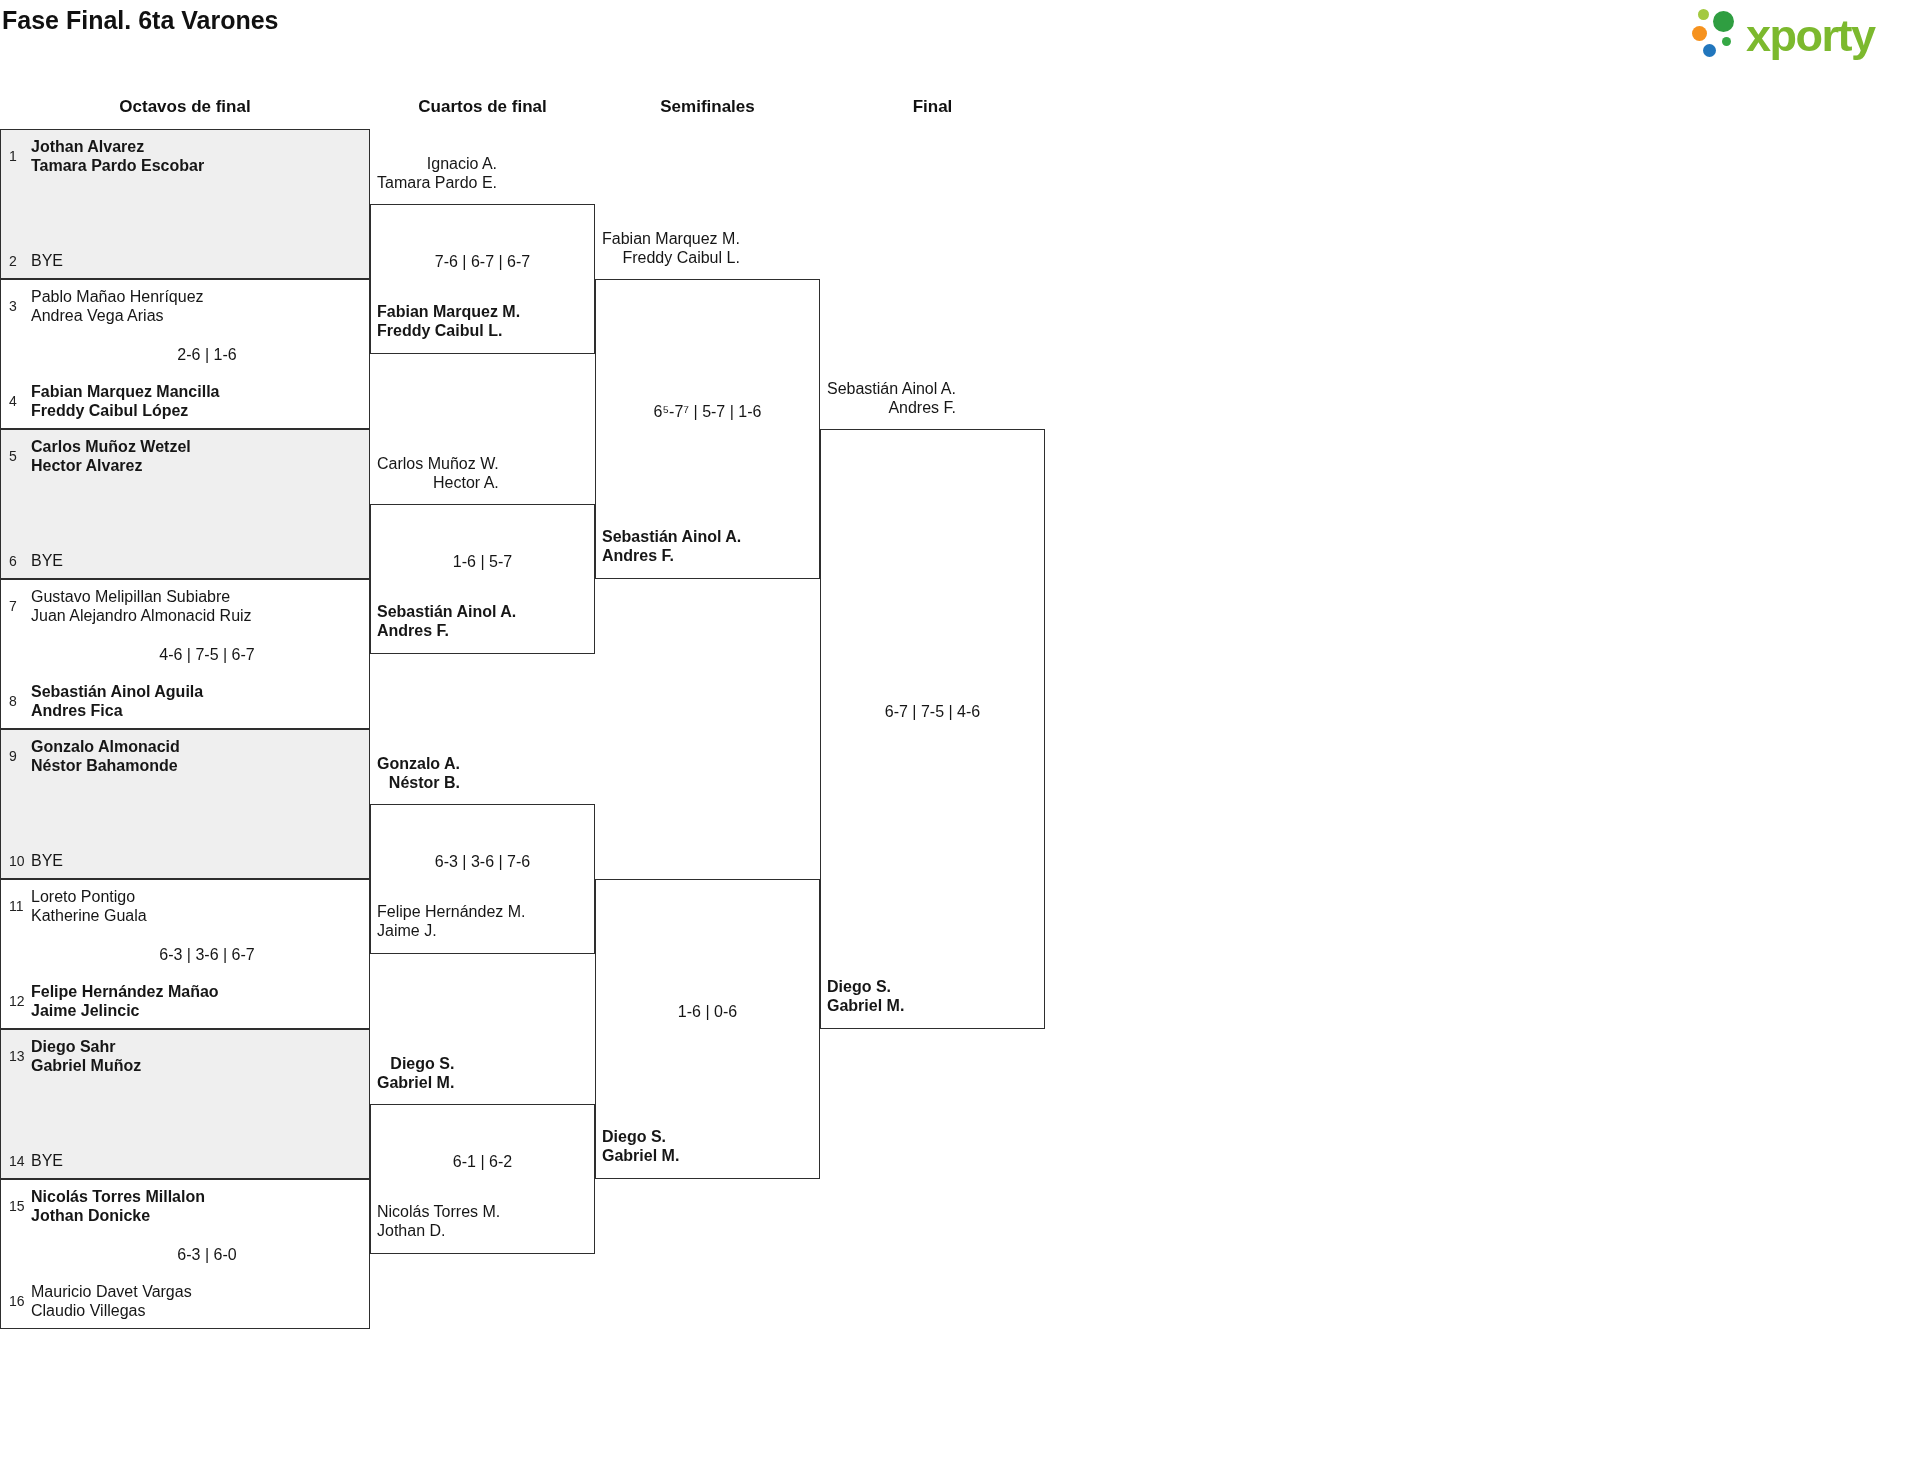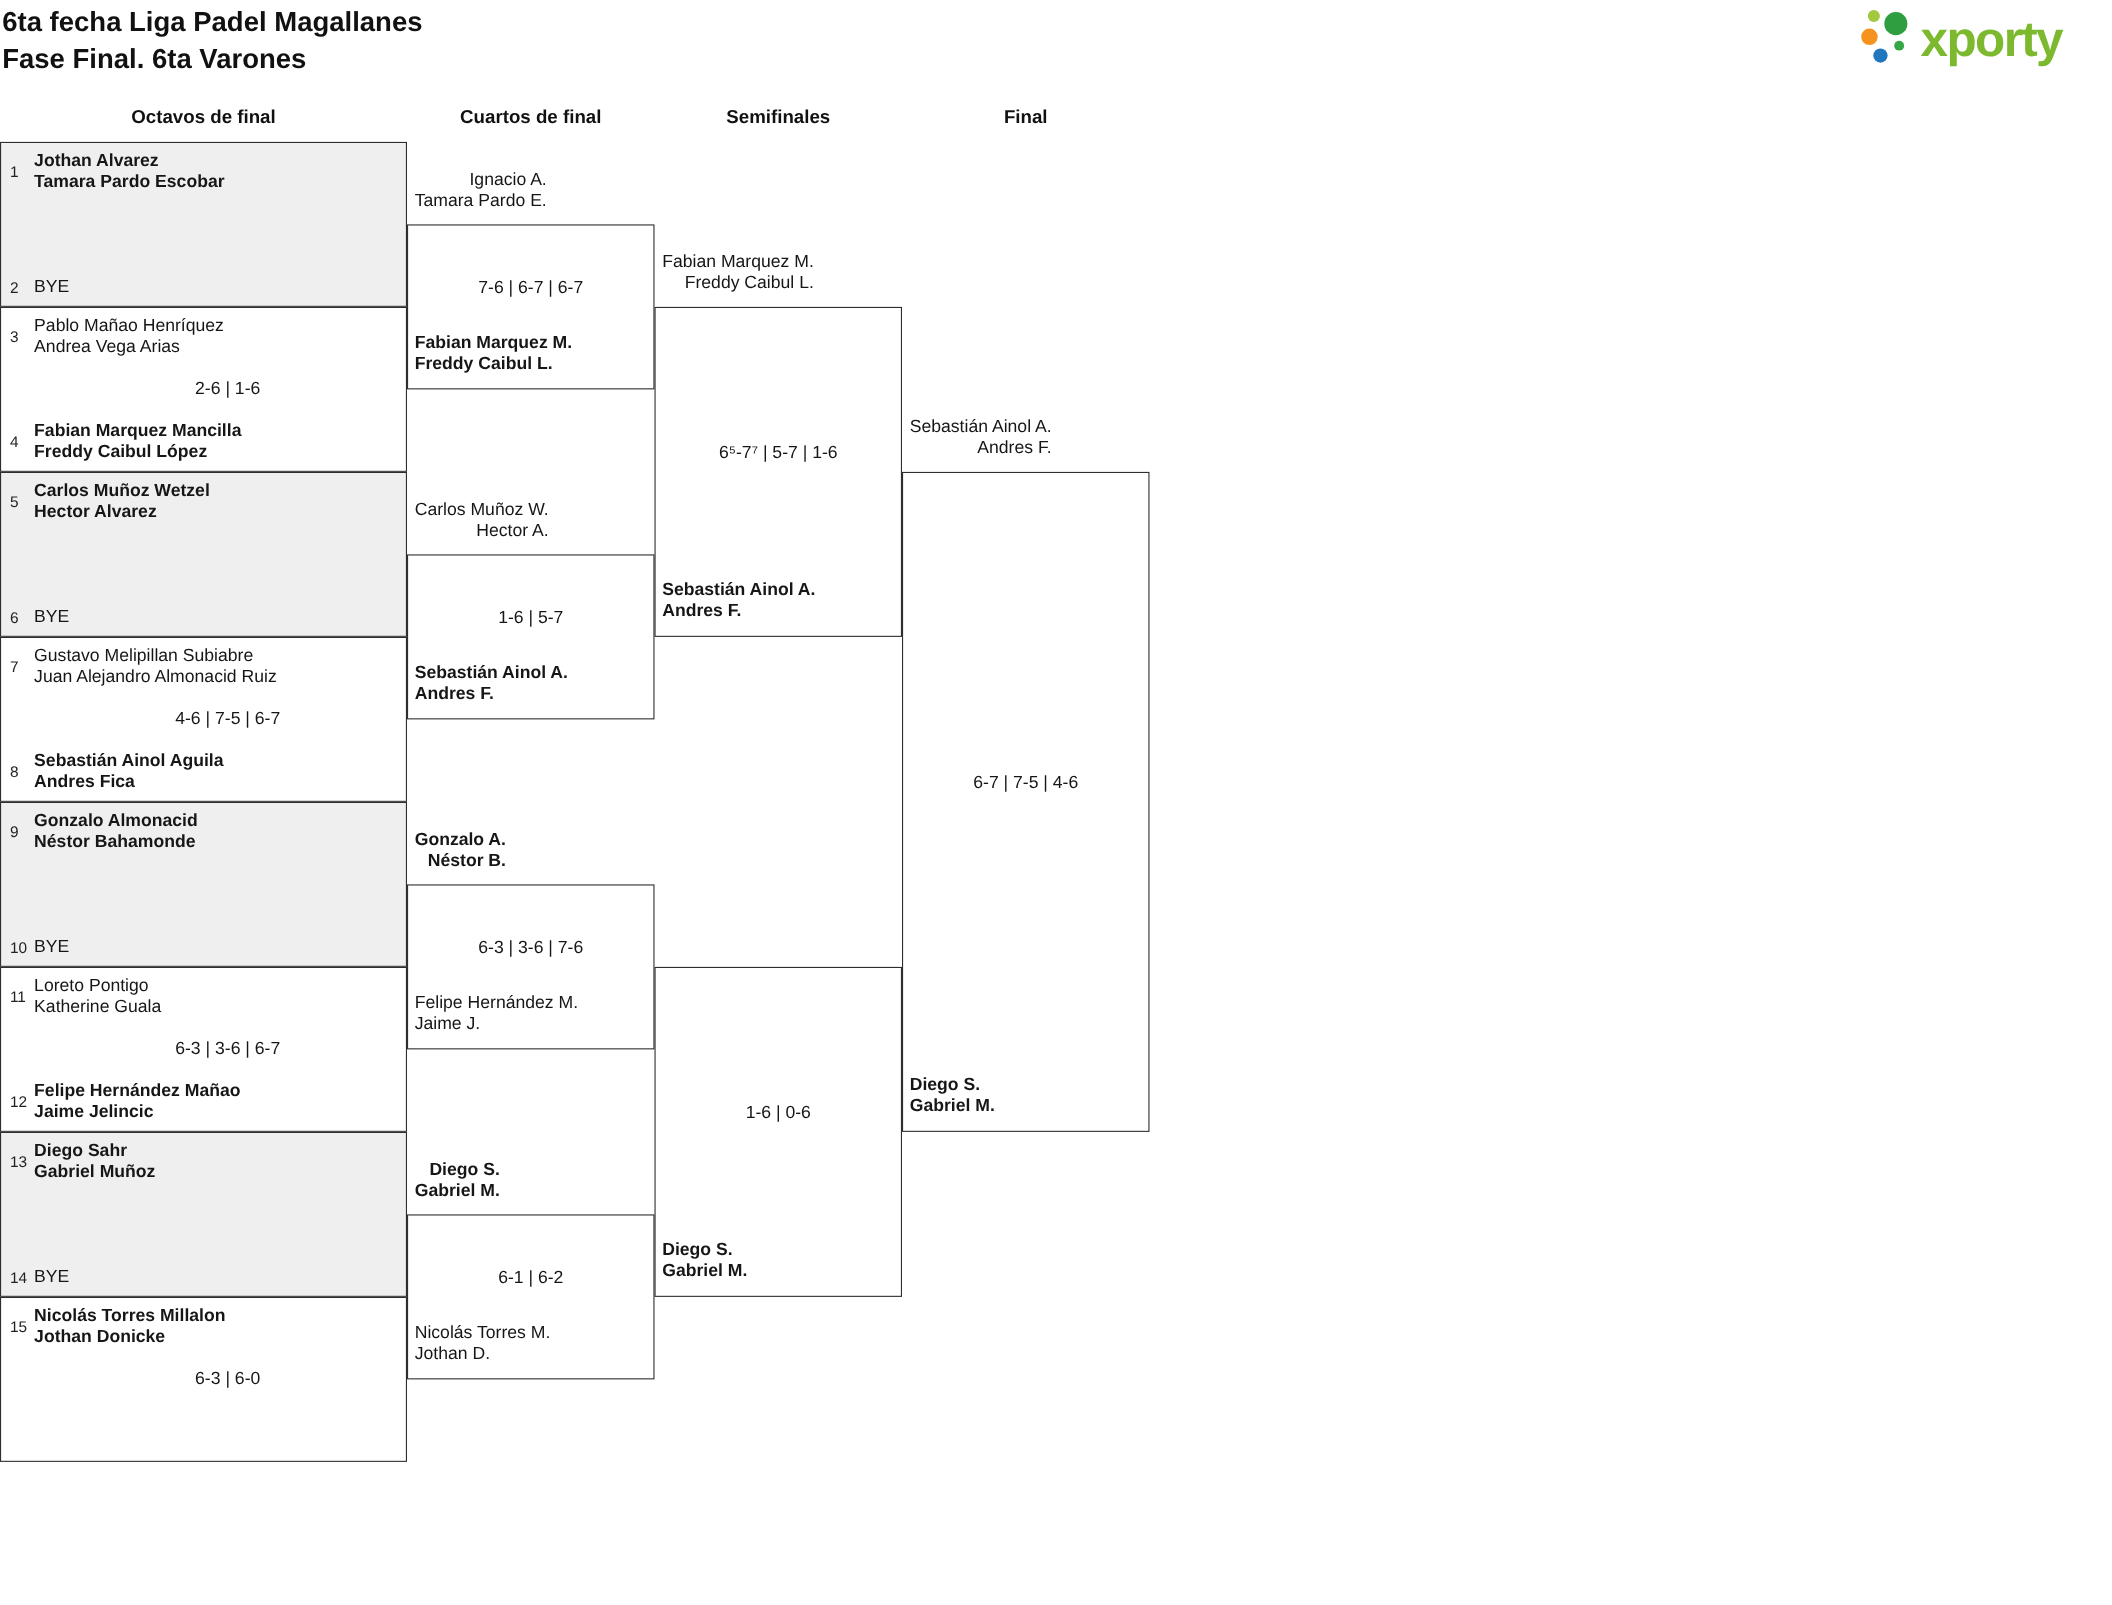--- a/index.html
+++ b/index.html
@@ -53,21 +53,20 @@
   .qf { left:370px; height:150px; }
   .sf { left:595px; height:300px; }
   .fin { left:820px; height:600px; }
 </style>
 </head>
 <body>
 
 <div class="canvas">
 
   <div class="title">
-    <div>6ta fecha Liga Padel Magallanes</div>
     <div>Fase Final. 6ta Varones</div>
   </div>
 
   <div class="logo">
     <div class="logo-dots">
       <span class="dot dot-lime"></span>
       <span class="dot dot-green"></span>
       <span class="dot dot-orange"></span>
       <span class="dot dot-blue"></span>
       <span class="dot dot-small"></span>
@@ -204,20 +203,27 @@
 
   <div class="box o-box" style="top:1179px">
     <div class="slot t1">
       <span class="seed">15</span>
       <div class="names b">
         <div>Nicolás Torres Millalon</div>
           <div>Jothan Donicke</div>
       </div>
     </div>
     <div class="score">6-3 | 6-0</div>
+    <div class="slot t2">
+      <span class="seed">16</span>
+      <div class="names">
+        <div>Mauricio Davet Vargas</div>
+          <div>Claudio Villegas</div>
+      </div>
+    </div>
   </div>
 
   <div class="box m-box qf" style="top:204px">
     <div class="names top-name">
       <div>Ignacio A.</div>
         <div>Tamara Pardo E.</div>
     </div>
     <div class="score">7-6 | 6-7 | 6-7</div>
     <div class="names bottom-name b">
       <div>Fabian Marquez M.</div>

